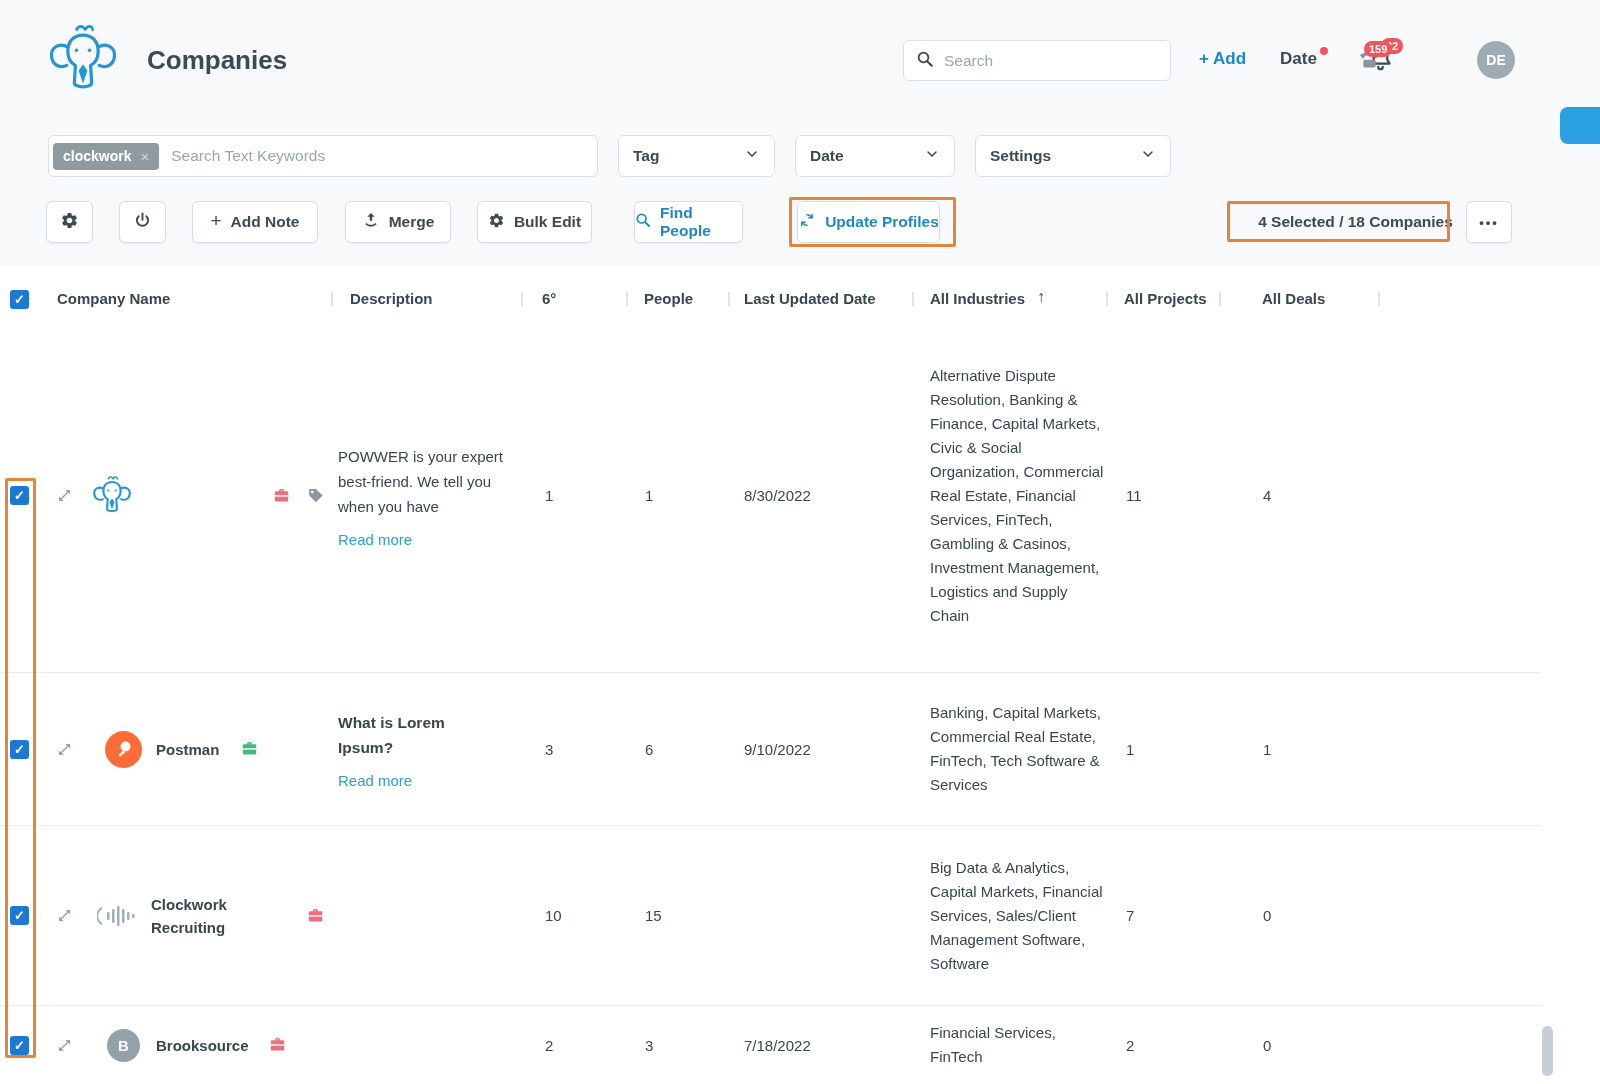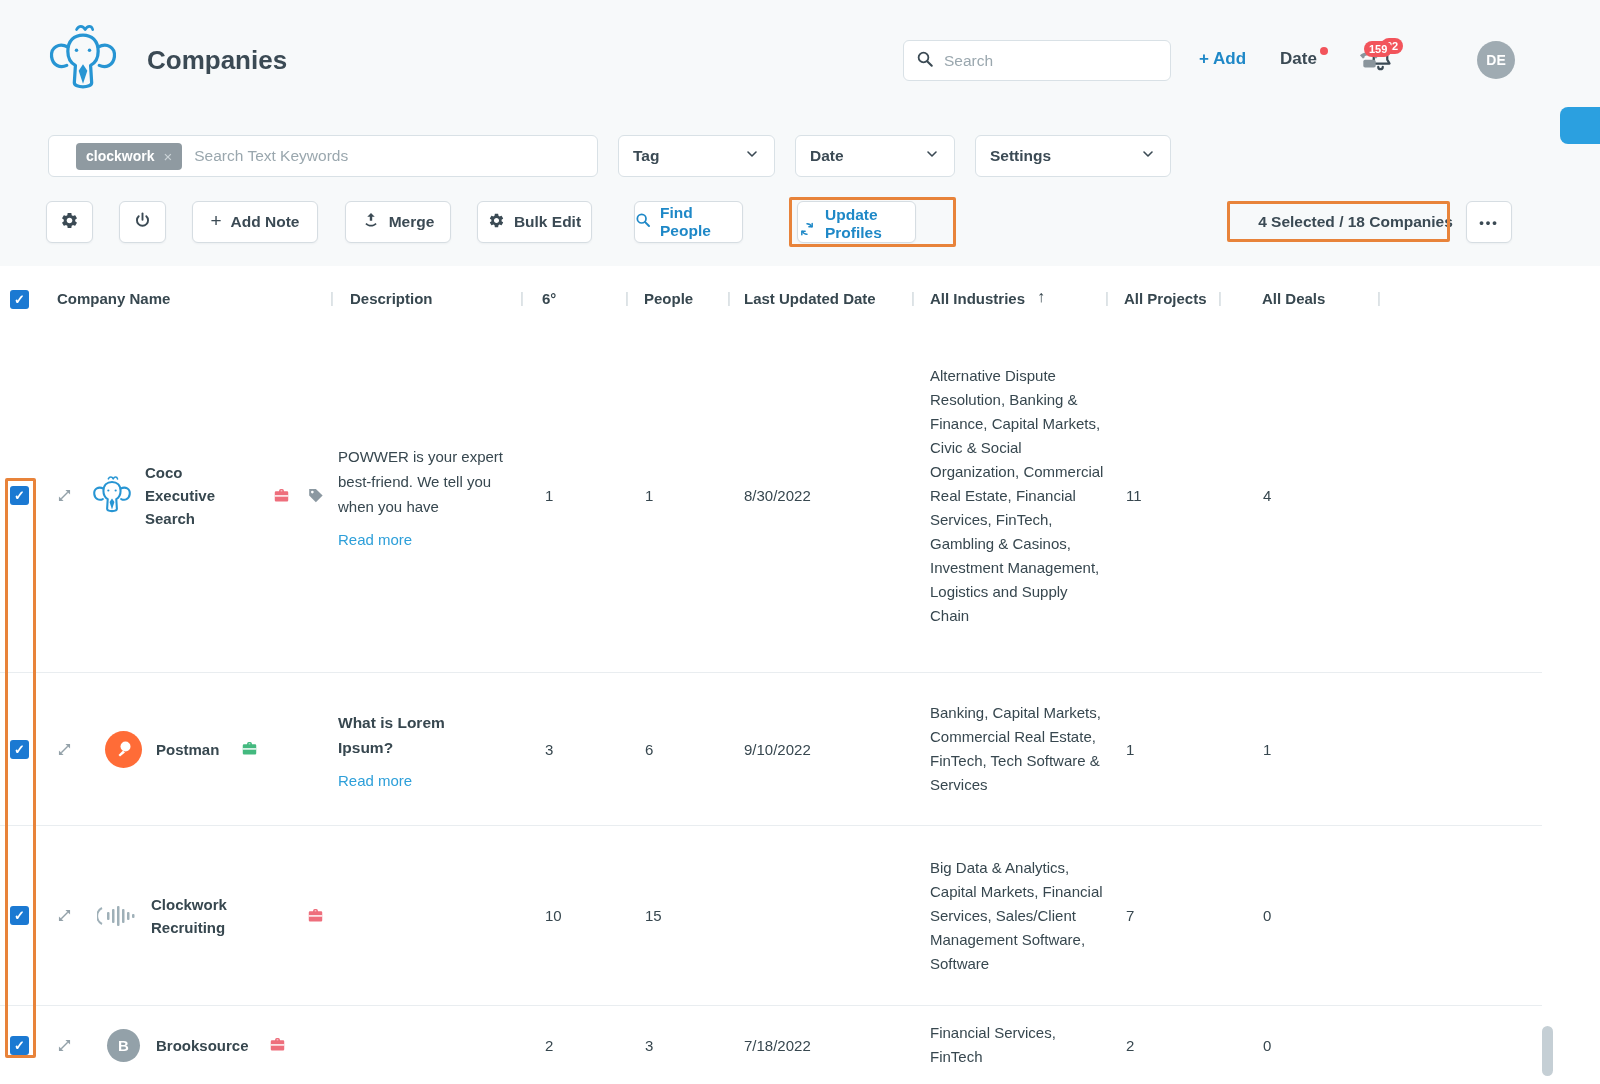--- a/index.html
+++ b/index.html
@@ -21,21 +21,21 @@
   .icon-btn.bell { left:1367px; }
   .icon-btn.phone { left:1356px; }
   .badge { position:absolute; top:-7px; left:14px; background:#f2545b; color:#fff; font-size:11px; font-weight:700;
            padding:2px 5px; border-radius:9px; line-height:12px; }
   .icon-btn.phone .badge { left:8px; top:-4px; }
   .avatar { position:absolute; left:1477px; top:41px; width:38px; height:38px; border-radius:50%; background:#9fabb2;
             color:#fff; font-size:14px; font-weight:700; display:flex; align-items:center; justify-content:center; cursor:pointer; }
 
   
   .keyword-box { position:absolute; left:48px; top:135px; width:550px; height:42px; background:#fff;
-                 border:1px solid #d9e1e6; border-radius:6px; display:flex; align-items:center; padding:0 27px; }
+                 border:1px solid #d9e1e6; border-radius:6px; display:flex; align-items:center; padding:0 4px; }
   .chip { background:#8f9aa1; color:#fff; border-radius:4px; font-size:14px; font-weight:600; padding:5px 10px;
           display:flex; align-items:center; gap:9px; }
   .chip .chip-x { color:#ccd4d8; font-weight:400; font-size:15px; cursor:pointer; }
   .keyword-box input { border:none; outline:none; flex:1; font-family:inherit; font-size:15.5px; margin-left:12px; background:transparent; }
   .keyword-box input::placeholder { color:#9aa7ae; }
   .dropdown { position:absolute; top:135px; height:42px; background:#fff; border:1px solid #d9e1e6; border-radius:6px;
               display:flex; align-items:center; justify-content:space-between; padding:0 14px; font-size:15.5px;
               font-weight:600; color:#3b4a54; cursor:pointer; }
   .dd-tag { left:618px; width:157px; }
   .dd-date { left:795px; width:160px; }
@@ -45,21 +45,21 @@
   .tbtn { position:absolute; top:201px; height:42px; background:#fff; border:1px solid #d6dde2; border-radius:6px;
           display:flex; align-items:center; justify-content:center; gap:9px; font-size:15.5px; font-weight:600;
           color:#3b4a54; cursor:pointer; box-shadow:0 1px 2px rgba(40,60,70,.05); }
   .tbtn.blue { color:#1e88c7; }
   .b-gear { left:46px; width:47px; }
   .b-power { left:119px; width:47px; }
   .b-note { left:192px; width:126px; }
   .b-merge { left:345px; width:106px; }
   .b-bulk { left:477px; width:115px; }
   .b-find { left:634px; width:109px; }
-  .b-update { left:797px; width:119px;align-items:flex-end; }
+  .b-update { left:797px; width:143px; }
   .b-more { left:1466px; width:46px; font-size:13px; letter-spacing:2px; font-weight:700; }
   .plus-glyph { font-size:19px; font-weight:400; color:#3b4a54; margin-top:-2px; }
   .selection-summary { position:absolute; left:1227px; top:201px; width:223px; height:41px; display:flex;
                        align-items:center; justify-content:center; font-size:15.5px; font-weight:600; color:#3b4a54;margin-left:17px; }
 
   
   .table-area { position:absolute; left:0; top:266px; width:1600px; height:818px; background:#fff; }
   .th { position:absolute; top:290px; font-size:15px; font-weight:700; color:#37474f; }
   .sep { position:absolute; top:289px; font-size:15px; color:#ccd5da; }
   .sort-arrow { position:absolute; left:1037px; top:288px; font-size:16px; font-weight:700; color:#37474f; }
@@ -290,21 +290,20 @@
       <svg viewBox="0 0 72 72" width="44" height="44" fill="none" stroke="#2795d3" stroke-width="3.4" stroke-linecap="round" stroke-linejoin="round">
         <path d="M30 8c2-4 6-4 8 0 2-4 6-4 7 0" stroke-width="2.6"></path>
         <path d="M22 24c-8-4-16 0-15 9 1 8 8 11 14 8"></path>
         <path d="M50 24c8-4 16 0 15 9-1 8-8 11-14 8"></path>
         <path d="M22 28c0-10 6-15 14-15s14 5 14 15c0 7-3 11-7 13l1 16c0 5-16 5-16 0l1-16c-4-2-7-6-7-13z"></path>
         <circle cx="30" cy="27" r="1.8" fill="#2795d3" stroke="none"></circle>
         <circle cx="42" cy="27" r="1.8" fill="#2795d3" stroke="none"></circle>
         <path d="M36 40l-4 6 4 12 4-12z" fill="#2795d3" stroke="none"></path>
       </svg>
     </div>
-    <div class="cell c-name" style="left:145px;width:88px">Coco Executive Search</div>
     <span class="badge-icon" style="left:272px">
       <svg viewBox="0 0 24 24" width="19" height="19" fill="#ee6e7c">
           <path d="M9 6V5a2 2 0 0 1 2-2h2a2 2 0 0 1 2 2v1h4A1.5 1.5 0 0 1 20.5 7.5v10A1.5 1.5 0 0 1 19 19H5a1.5 1.5 0 0 1-1.5-1.5v-10A1.5 1.5 0 0 1 5 6h4zm2 0h2V5h-2v1z"></path>
           <rect x="3.5" y="11" width="17" height="1.8" fill="#fff"></rect>
         </svg>
     </span>
     <span class="badge-icon" style="left:306px">
       <svg viewBox="0 0 24 24" width="19" height="19" fill="#8b98a1">
           <path d="M21 11.5L12.5 3H4v8.5L12.5 20 21 11.5z"></path>
           <circle cx="8" cy="7" r="1.7" fill="#fff"></circle>

